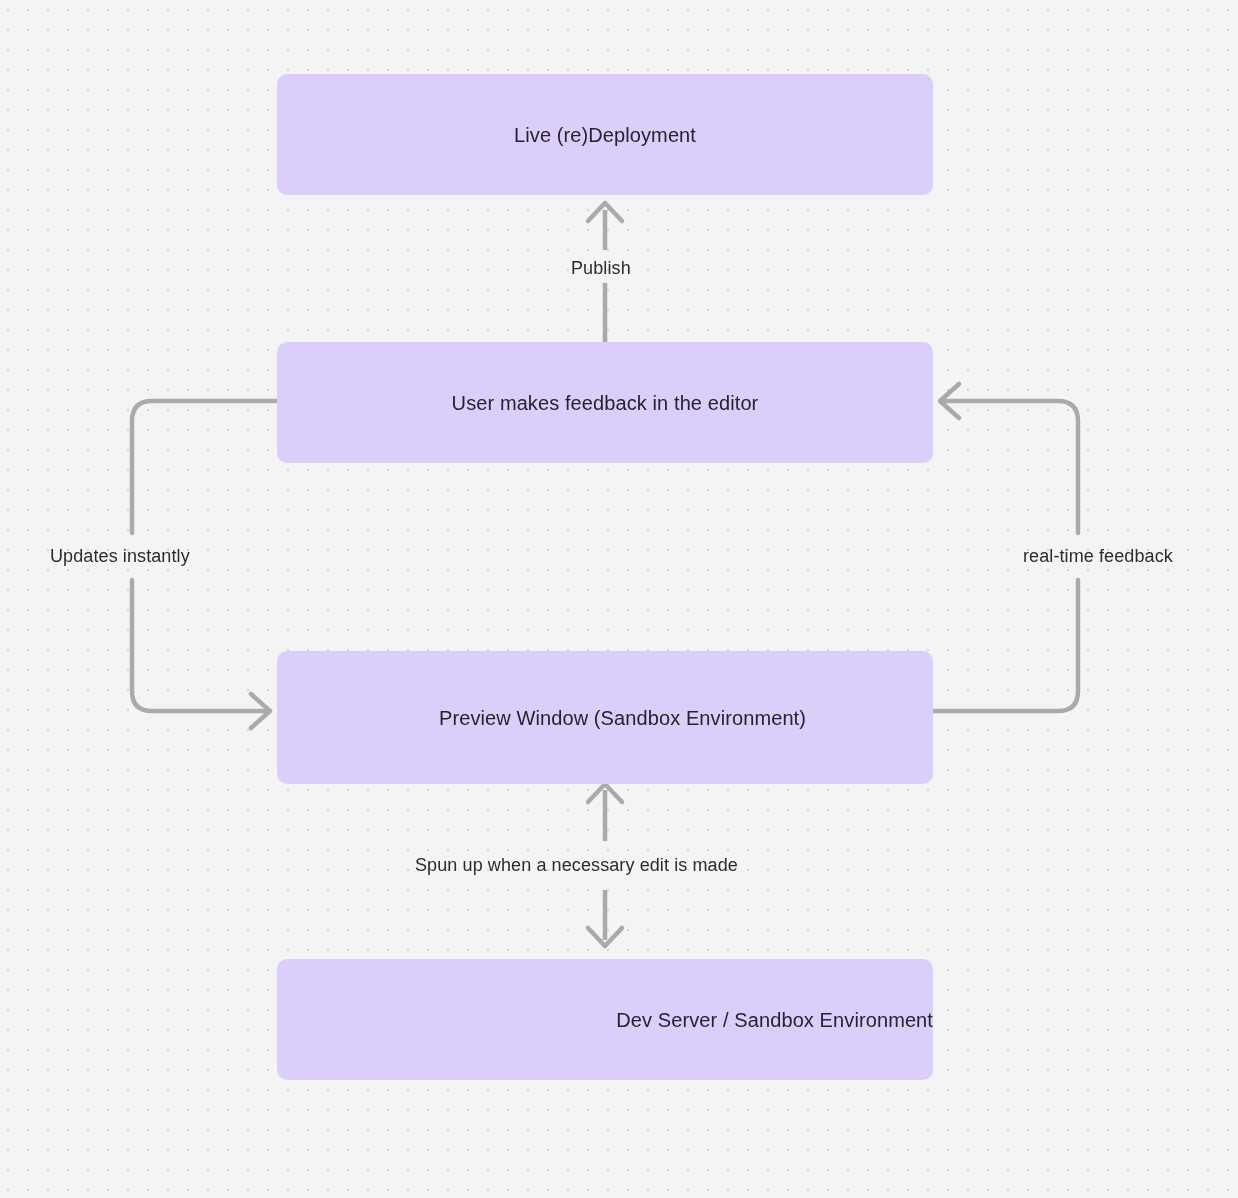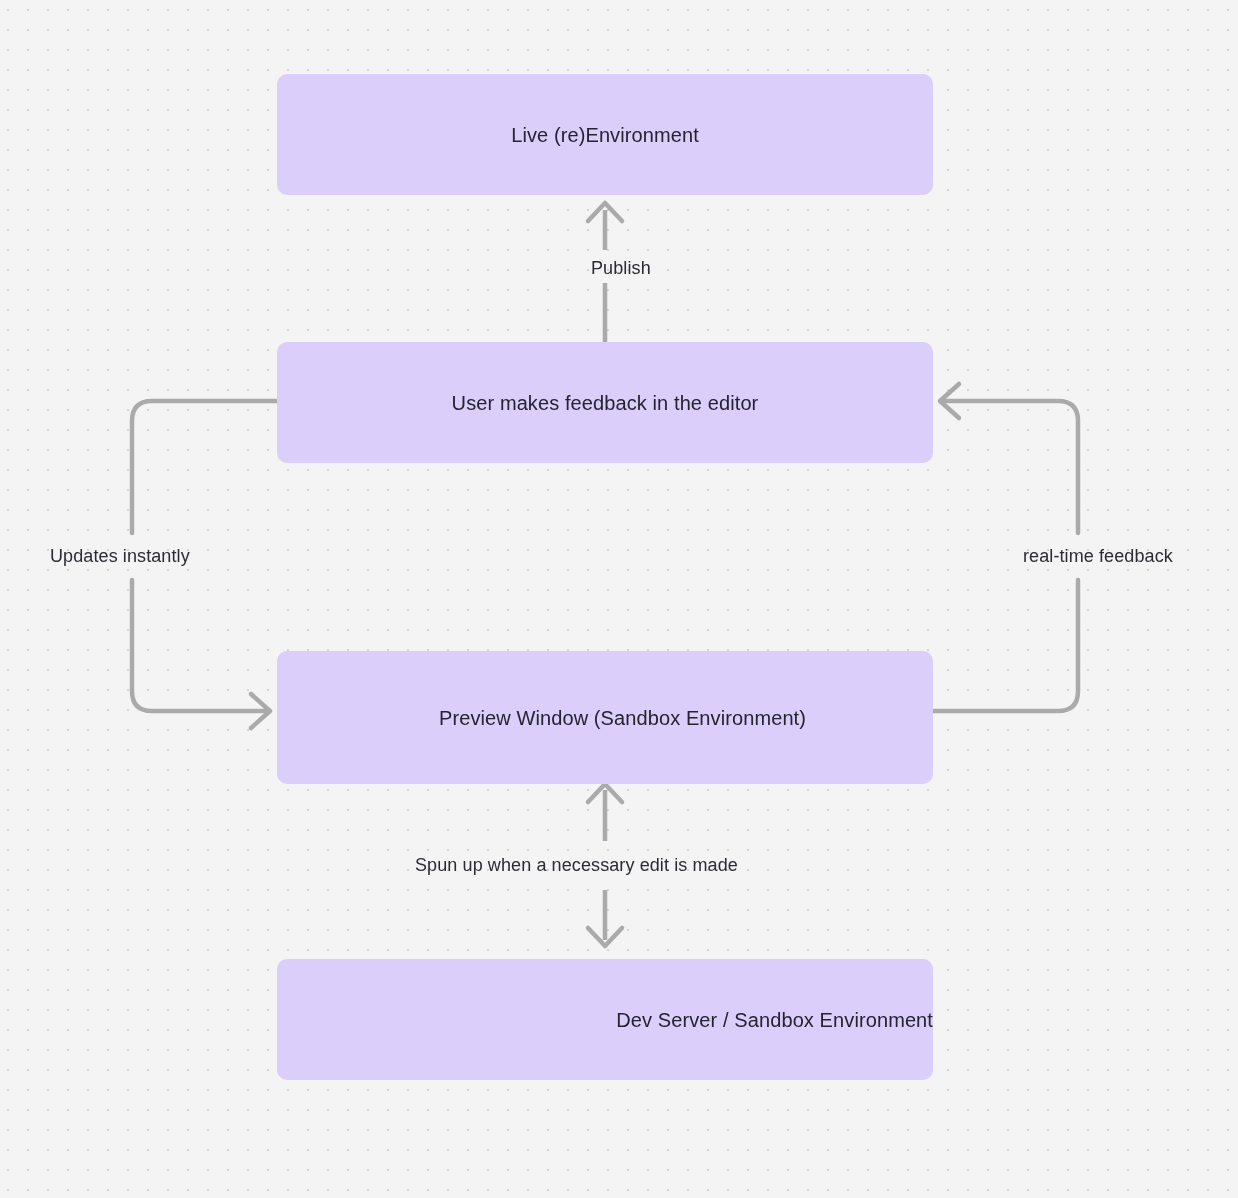--- a/index.html
+++ b/index.html
@@ -55,21 +55,21 @@
 
   .edge-label {
     position: absolute;
     font-size: 18px;
     font-family: "Liberation Sans", sans-serif;
     color: #2b2b33;
     white-space: nowrap;
     letter-spacing: 0.1px;
     background: transparent;
   }
-  .lbl-publish      { left: 571px;  top: 258px; margin-left: 20px; }
+  .lbl-publish      { left: 571px;  top: 258px; }
   .lbl-updates      { left: 50px;   top: 546px; }
   .lbl-realtime     { left: 1023px;  top: 546px; }
   .lbl-spun         { left: 415px;  top: 855px; }
 </style>
 </head>
 <body>
 
 <div id="canvas">
 
   <svg class="edges" width="1238" height="1198" viewBox="0 0 1238 1198" xmlns="http://www.w3.org/2000/svg">
@@ -99,21 +99,21 @@
 
     <g>
       <path d="M 605 841 L 605 790" fill="none" stroke="#aaaaaa" stroke-width="4.5" stroke-linecap="butt"></path>
       <path d="M 588 802 L 605 784 L 622 802" fill="none" stroke="#aaaaaa" stroke-width="4.5" stroke-linecap="round" stroke-linejoin="round"></path>
       <path d="M 605 890 L 605 940" fill="none" stroke="#aaaaaa" stroke-width="4.5" stroke-linecap="butt"></path>
       <path d="M 588 928 L 605 946 L 622 928" fill="none" stroke="#aaaaaa" stroke-width="4.5" stroke-linecap="round" stroke-linejoin="round"></path>
     </g>
   </svg>
 
   <div class="node node-live">
-    <span>Live (re)Environment</span>
+    <span>Live (re)Deployment</span>
   </div>
 
   <div class="node node-user">
     <span>User makes feedback in the editor</span>
   </div>
 
   <div class="node node-preview">
     <span>Preview Window (Sandbox Environment)</span>
   </div>
 

